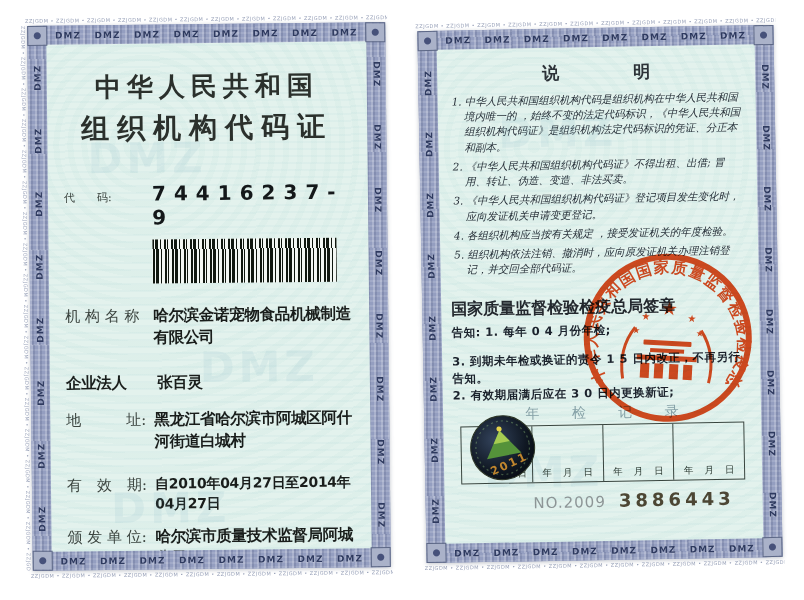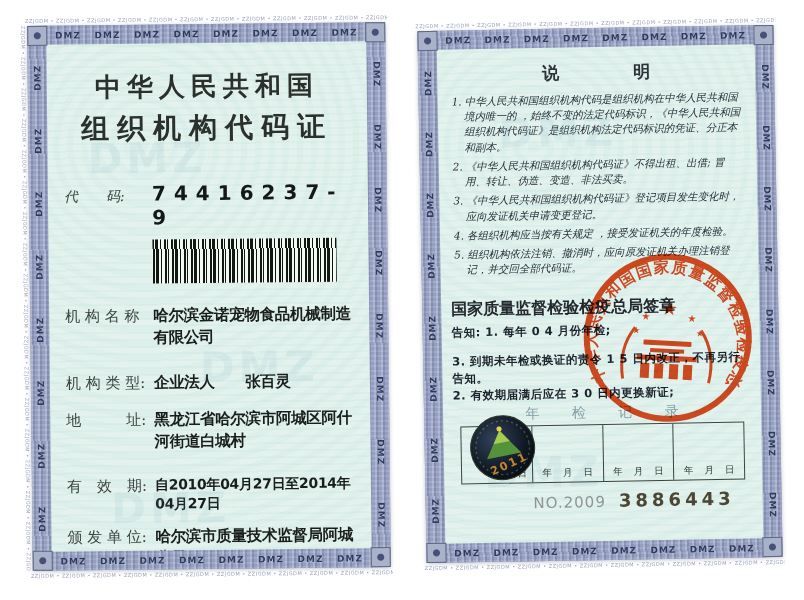--- a/index.html
+++ b/index.html
@@ -48,22 +48,22 @@
 
   .wm { position:absolute; font-size:42px; font-weight:bold; color:rgba(110,170,185,.10);
         letter-spacing:4px; pointer-events:none; }
 
   
   .lp-title1 { margin-top:26px; text-align:center; font-size:26px; font-weight:bold;
                color:#2b302c; letter-spacing:6px; font-family:"DejaVu Serif", serif; }
   .lp-title2 { margin-top:5px; text-align:center; font-size:28px; font-weight:bold;
                color:#2b302c; letter-spacing:8px; font-family:"DejaVu Serif", serif; }
   .code-row { margin:34px 14px 0 16px; display:flex; align-items:baseline; }
-  .code-lbl { width:88px; flex-shrink:0; font-size:14px; color:#3c4540;
-              font-family:"DejaVu Serif", serif;font-style:italic; }
+  .code-lbl { width:88px; flex-shrink:0; font-size:11px; color:#3c4540;
+              font-family:"DejaVu Serif", serif; }
   .code-val { font-size:20px; font-weight:bold; color:#14181a; letter-spacing:8px; }
   .barcode { margin:10px 0 0 104px; width:184px; height:44px; background:#f3f8f4;
     background-image:repeating-linear-gradient(90deg,
       #101810 0 2px, #f3f8f4 2px 3px,
       #101810 3px 6px, #f3f8f4 6px 8px,
       #101810 8px 9px, #f3f8f4 9px 12px,
       #101810 12px 14px, #f3f8f4 14px 15px,
       #101810 15px 16px, #f3f8f4 16px 19px); }
   .field-row { display:flex; margin-left:16px; margin-right:12px; }
   .field-lbl { width:88px; flex-shrink:0; font-size:15px; color:#3c4540; line-height:1.45;
@@ -168,21 +168,20 @@
       <span class="code-lbl">代　　码:</span>
       <span class="code-val">74416237-9</span>
     </div>
     <div class="barcode"></div>
 
     <div class="field-row" style="margin-top:22px;">
       <span class="field-lbl">机 构 名 称</span>
       <span class="field-val">哈尔滨金诺宠物食品机械制造有限公司</span>
     </div>
     <div class="field-row" style="margin-top:24px;">
-      <span class="field-lbl">机 构 类 型:</span>
       <span class="field-val">企业法人　　张百灵</span>
     </div>
     <div class="field-row" style="margin-top:15px;">
       <span class="field-lbl">地　　　址:</span>
       <span class="field-val">黑龙江省哈尔滨市阿城区阿什河街道白城村</span>
     </div>
     <div class="field-row" style="margin-top:22px;">
       <span class="field-lbl">有　效　期:</span>
       <span class="field-val" style="font-size:14px;">自2010年04月27日至2014年04月27日</span>
     </div>

